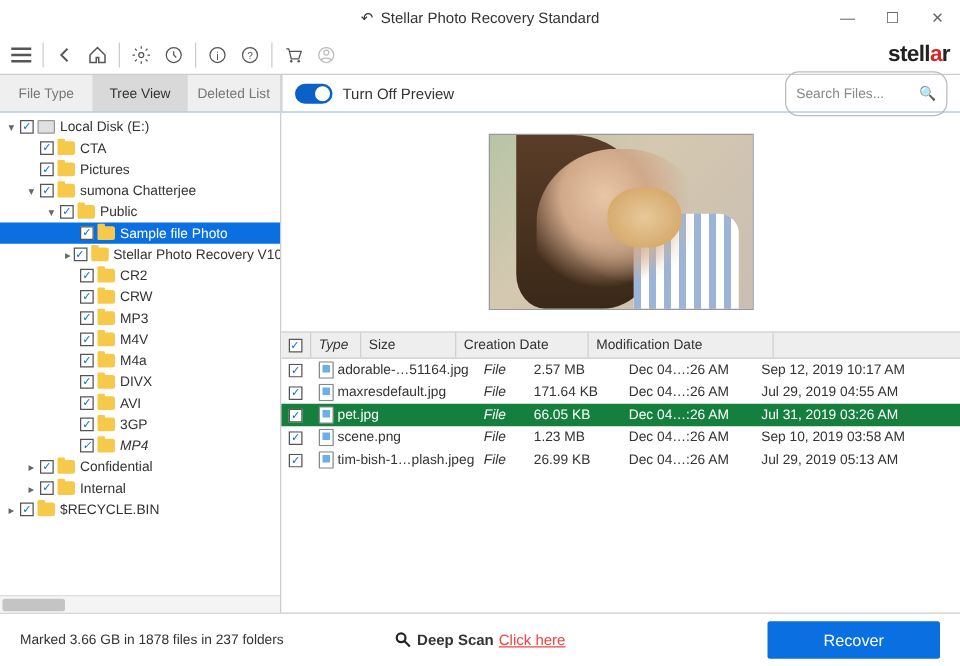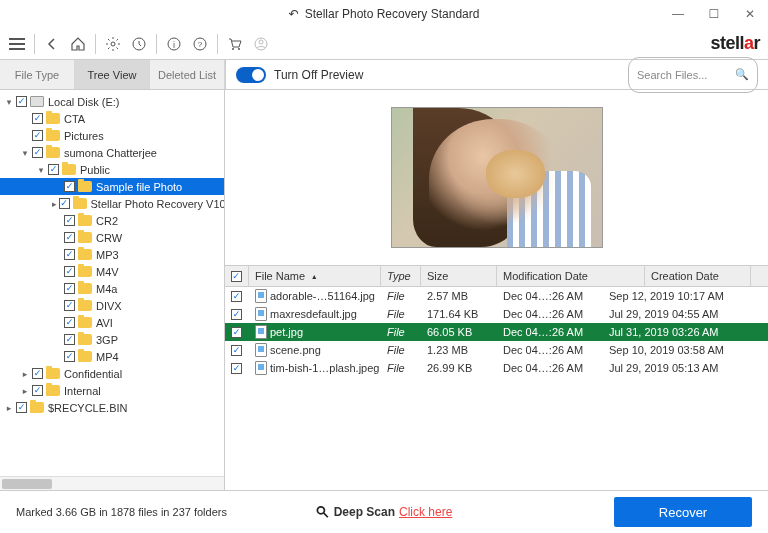--- a/index.html
+++ b/index.html
@@ -245,21 +245,21 @@
           <span class="cb c"></span>
           <span class="fld"></span>
           <span>AVI</span>
         </div>
         <div class="node" style="padding-left: 52px;">
           <span class="caret"></span>
           <span class="cb c"></span>
           <span class="fld"></span>
           <span>3GP</span>
         </div>
-        <div class="node" style="padding-left: 52px;">
+        <div class="node" style="padding-left: 52px; font-style: italic;">
           <span class="caret"></span>
           <span class="cb c"></span>
           <span class="fld"></span>
           <span>MP4</span>
         </div>
         <div class="node" style="padding-left: 20px;">
           <span class="caret">▸</span>
           <span class="cb c"></span>
           <span class="fld"></span>
           <span>Confidential</span>
@@ -288,28 +288,24 @@
         <div class="pv-stripe"></div>
         <div class="pv-person"></div>
         <div class="pv-cat"></div>
       </div>
     </div>
     <div class="grid">
       <div class="grid-hdr">
         <div class="gh c0">
             <div class="cb c"></div>
           </div>
-        <div class="gh c1">
-            <span>File Name</span>
-            <span style="margin-left:4px;font-size:8px">▴</span>
-          </div>
         <div class="gh c2">Type</div>
         <div class="gh c3">Size</div>
+        <div class="gh c4">Creation Date</div>
         <div class="gh c5">Modification Date</div>
-        <div class="gh c4">Creation Date</div>
       </div>
       <div id="grid-body">
           <div class="row">
             <div class="cell c0">
               <span class="cb c"></span>
             </div>
             <div class="cell c1">
               <span class="fico"></span>
               <span>adorable-…51164.jpg</span>
             </div>

